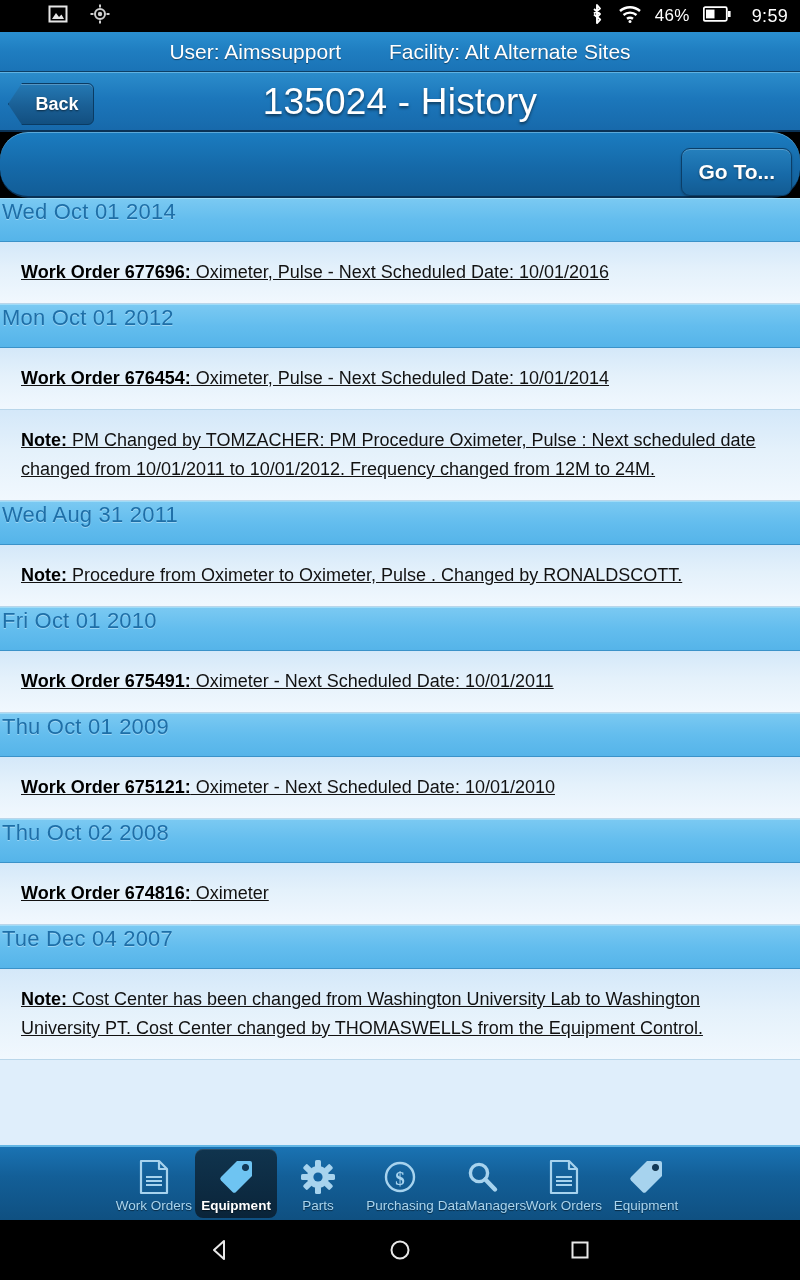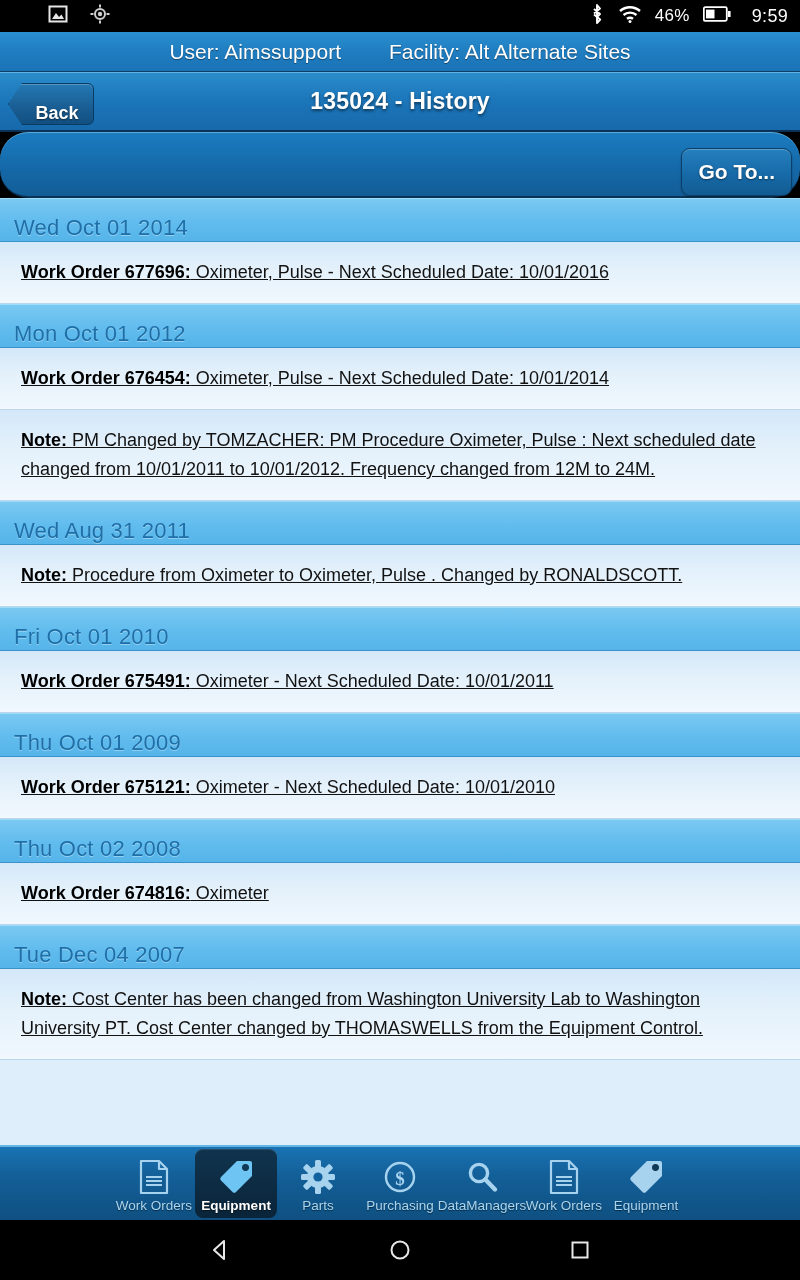--- a/index.html
+++ b/index.html
@@ -36,33 +36,33 @@
 
   
   .titlebar{
     position:relative; height:60px;
     background:linear-gradient(to bottom,#2b8ccb 0%,#1c77bb 45%,#1769ab 100%);
     border-top:1px solid #5fb2e2;
     border-bottom:2px solid #0a3256;
     display:flex; align-items:center; justify-content:center;
   }
   .title-text{
-    color:#fff; font-size:23px; font-weight:bold;
+    color:#fff; font-size:37px; font-weight:normal;
     text-shadow:0 2px 3px rgba(0,0,0,.5);
     letter-spacing:.2px;
   }
   .back-btn{
     position:absolute; left:8px; top:10px;
     width:86px; height:42px;
     background:linear-gradient(to bottom,#2579b4 0%,#1a5f95 55%,#124f80 100%);
     border:1px solid #0a3b63;
     border-radius:6px;
     -webkit-clip-path:polygon(0% 50%, 14px 0%, 100% 0%, 100% 100%, 14px 100%);
     clip-path:polygon(0% 50%, 14px 0%, 100% 0%, 100% 100%, 14px 100%);
-    display:flex; align-items:flex-end; justify-content:center;
+    display:flex; align-items:center; justify-content:center;
     padding-left:12px;
     box-shadow:inset 0 1px 0 rgba(255,255,255,.22);
   }
   .back-btn span{
     color:#fff; font-size:18px; font-weight:bold;
     text-shadow:0 1px 2px rgba(0,0,0,.55);
   }
 
   
   .toolbar{
@@ -92,22 +92,22 @@
     position:absolute; left:0; right:0;
     top:198px; bottom:135px;
     overflow:hidden;
     background:#dfeefb;
   }
   .date-row{
     height:44px;
     background:linear-gradient(to bottom,#7ac9f2 0%,#63bdee 50%,#55b4e9 100%);
     border-top:1px solid #9fdcf8;
     border-bottom:1px solid #3a92c9;
-    display:flex; align-items:flex-end;
-    padding-left:14px;
+    display:flex; align-items:flex-start;
+    padding-left:2px;
   }
   .date-row span{
     color:#1e6fa8; font-size:22px; font-weight:400;
     text-shadow:0 1px 0 rgba(255,255,255,.35);
     letter-spacing:.2px;
   }
   .item-row{
     background:linear-gradient(to bottom,#d4e8f9 0%,#e4f1fb 45%,#f1f8fe 100%);
     border-bottom:1px solid #b9d6ea;
     padding:16px 22px 16px 21px;

